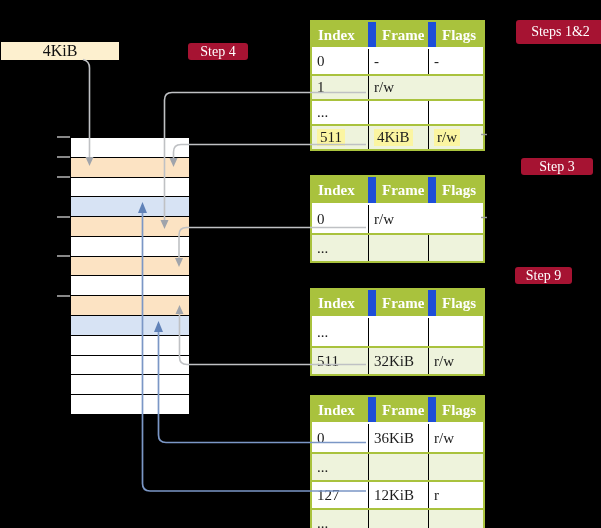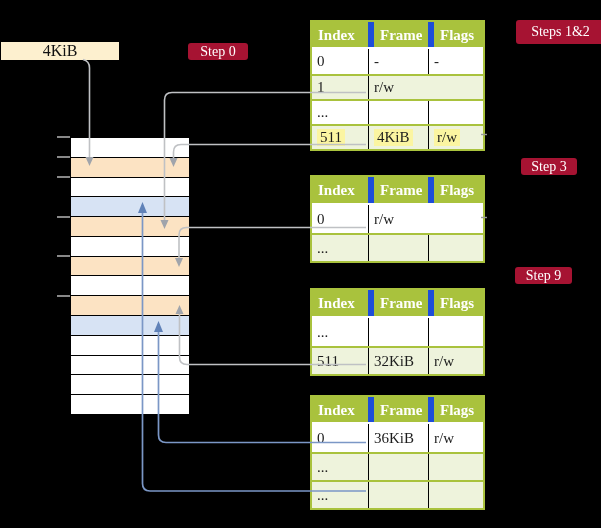--- a/index.html
+++ b/index.html
@@ -19,21 +19,21 @@
 
   
   .frame-box{left:1px;top:42px;width:118px;height:18px;background:var(--box-bg);
     color:#111;font-size:16px;display:flex;align-items:center;justify-content:center;}
 
   
   .badge{background:var(--badge-bg);color:var(--badge-text);font-size:14px;
     height:17px;border-radius:3px;display:flex;align-items:center;justify-content:center;}
   .badge.b0{left:188px;top:43px;width:60px;}
   .badge.b12{left:516px;top:20px;width:89px;height:24px;}
-  .badge.b3{left:521px;top:158px;width:56px;}
+  .badge.b3{left:521px;top:158px;width:72px;}
   .badge.b4{left:515px;top:267px;width:57px;}
 
   
   .memcol{left:70px;top:137px;width:120px;height:278px;border:1px solid #000;
     display:flex;flex-direction:column;background:#fff;}
   .mrow{flex:1;}
   .mrow + .mrow{border-top:1px solid #000;}
   .mrow.plain{background:var(--row-bg);}
   .mrow.table{background:var(--peach);}
   .mrow.mapped{background:var(--blue-frame);}
@@ -42,41 +42,41 @@
   
   .ptable{width:175px;border:2px solid var(--table-border);background:#fff;}
   .t1{left:310px;top:20px;}
   .t2{left:310px;top:175px;}
   .t3{left:310px;top:288px;}
   .t4{left:310px;top:395px;}
   .thead{display:grid;grid-template-columns:56px 60px 55px;background:var(--header-bg);
     border-bottom:2px solid #fff;}
   .th{color:var(--header-text);font-weight:bold;font-size:15px;padding:1px 0 0 6px;
     display:flex;align-items:center;}
-  .th + .th{border-left:6px solid #1d4ed8;}
+  .th + .th{border-left:8px solid #1d4ed8;}
   .trow{display:grid;grid-template-columns:56px 60px 55px;background:var(--row-bg);}
   .trow.shaded{background:var(--row-alt);}
   .trow + .trow{border-top:2px solid var(--table-border);}
   .td{font-size:15px;color:var(--cell-text);padding-left:5px;display:flex;align-items:center;}
   .td + .td{border-left:1px solid #000;}
   .hl{background:var(--highlight);padding:0 3px;line-height:17px;}
 
   svg.overlay{position:absolute;left:0;top:0;pointer-events:none;}
   .gline{fill:none;stroke:var(--gray-line);stroke-width:1.6;}
   .bline{fill:none;stroke:var(--blue-line);stroke-width:1.7;}
   .garrow{fill:var(--gray-arrow);}
   .barrow{fill:var(--blue-arrow);}
   .stub{stroke:#9b9b9b;stroke-width:1.4;}
 </style>
 </head>
 <body>
 
 <div class="abs frame-box">4KiB</div>
 
-<div class="abs badge b0">Step 0</div>
+<div class="abs badge b0">Step 4</div>
 <div class="abs badge b12">Steps 1&amp;2</div>
 <div class="abs badge b3">Step 3</div>
 <div class="abs badge b4">Step 9</div>
 
 <div class="abs memcol">
     <div class="mrow plain"></div>
     <div class="mrow table"></div>
     <div class="mrow plain"></div>
     <div class="mrow mapped"></div>
     <div class="mrow table"></div>
@@ -172,20 +172,25 @@
     <div class="trow" style="height: 28px;">
       <div class="td">0</div>
       <div class="td">36KiB</div>
       <div class="td">r/w</div>
     </div>
     <div class="trow shaded" style="height: 28px;">
       <div class="td">...</div>
       <div class="td"></div>
       <div class="td"></div>
     </div>
+    <div class="trow" style="height: 28px;">
+      <div class="td">127</div>
+      <div class="td">12KiB</div>
+      <div class="td">r</div>
+    </div>
     <div class="trow shaded" style="height: 28px;">
       <div class="td">...</div>
       <div class="td"></div>
       <div class="td"></div>
     </div>
   </div>
 
 <svg class="overlay" width="601" height="528">
   <path class="gline" d="M 83,59.5 Q 89.5,61 89.5,68 L 89.5,157"></path>
   <polygon class="garrow" points="85.5,157 93.5,157 89.5,166"></polygon>

